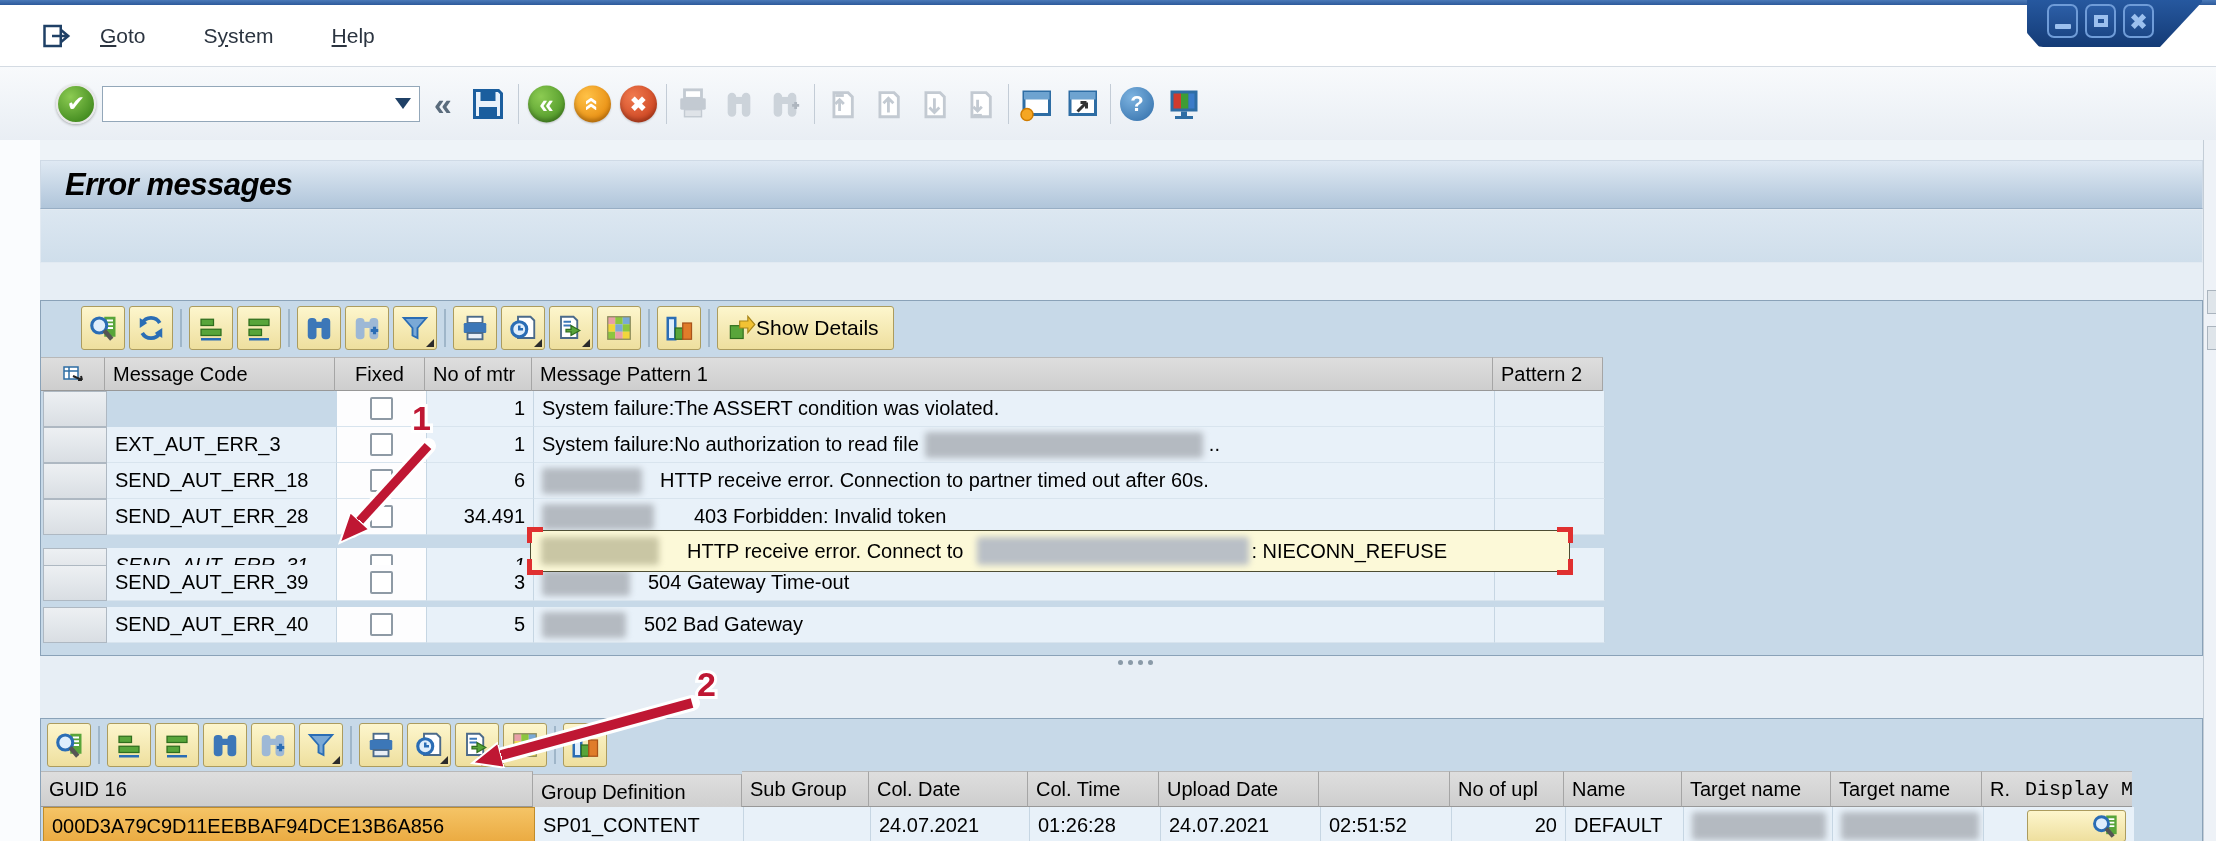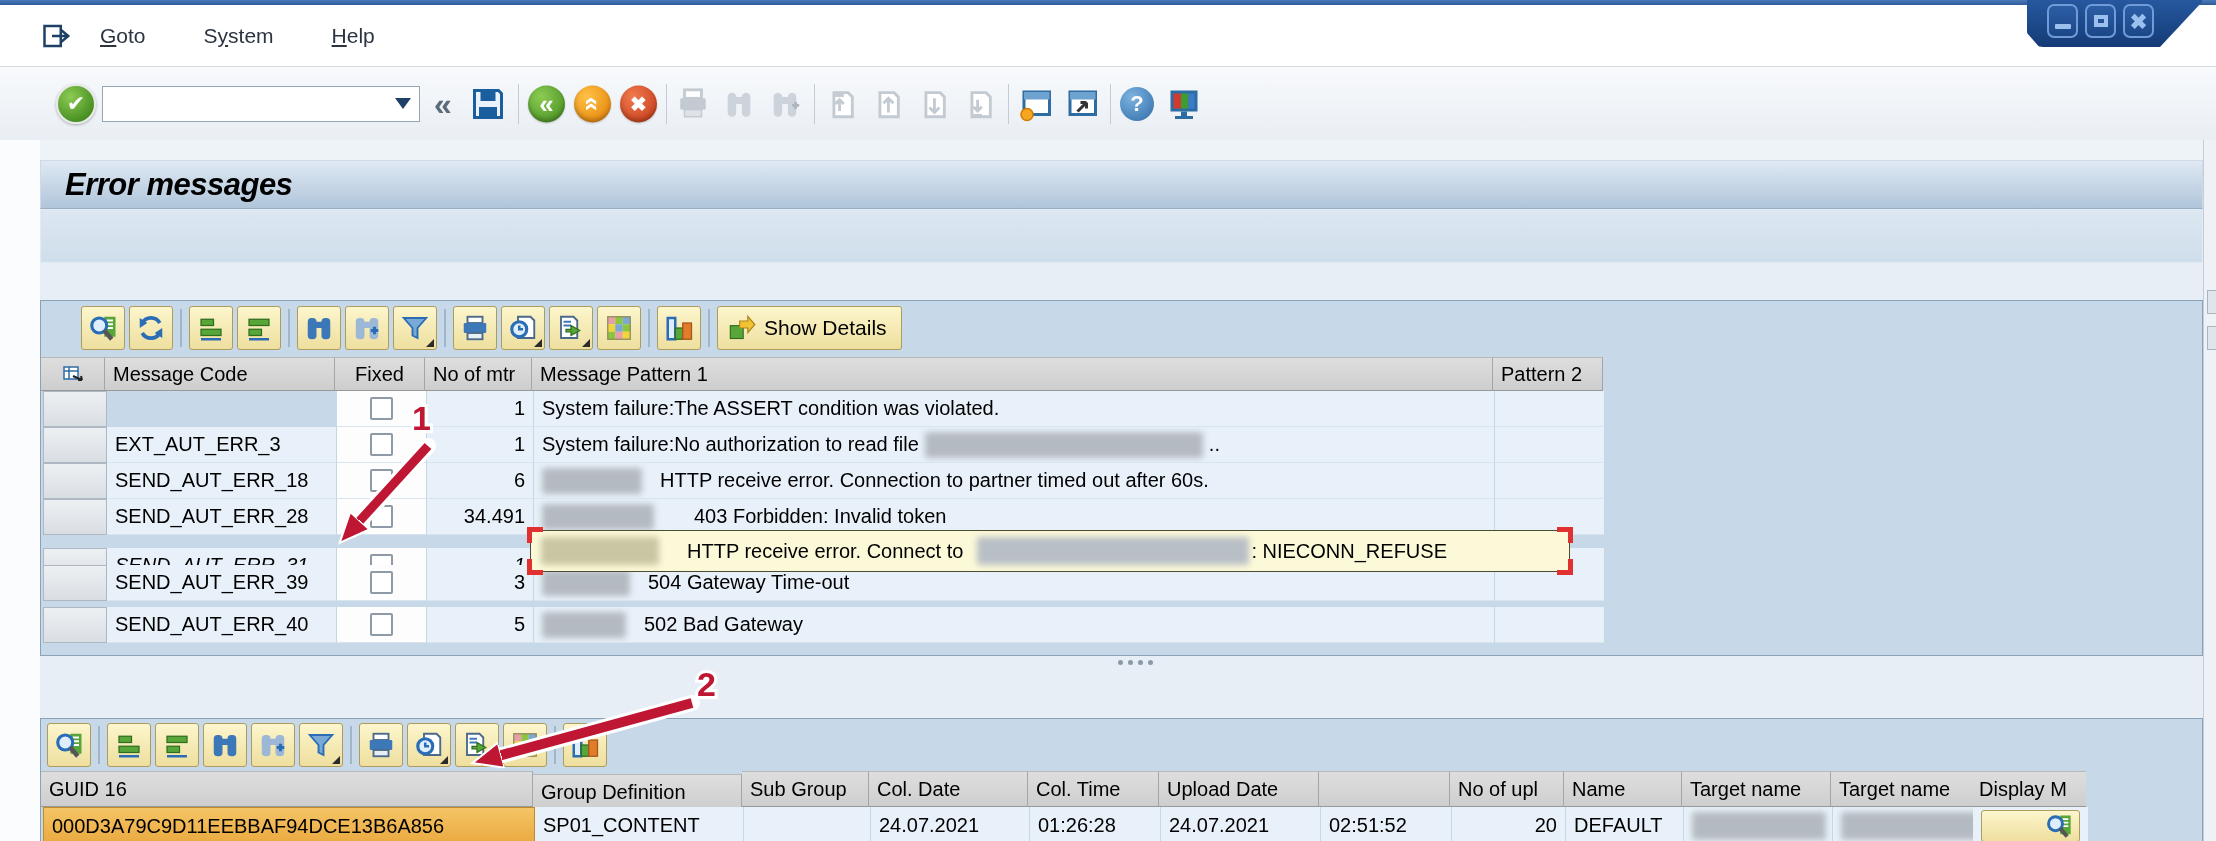--- a/index.html
+++ b/index.html
@@ -39,39 +39,39 @@
   .subpanel{position:absolute;left:40px;top:209px;width:2163px;height:54px;background:linear-gradient(#dce7f1,#cfdeeb);border:1px solid #e2eaf2;box-sizing:border-box;}
   .pagetitle{font-size:31px;font-weight:bold;font-style:italic;margin-left:24px;letter-spacing:-0.5px;}
   
   .grid{position:absolute;left:40px;width:2163px;background:#c7d9e8;border:1px solid #8aa2b8;box-sizing:border-box;}
   #grid1{top:300px;height:356px;}
   #grid2{top:686px;height:155px;border-bottom:none;margin-top:32px;}
   .alvbar{position:absolute;display:flex;align-items:center;gap:4px;}
   .btn-alv{width:44px;height:44px;box-sizing:border-box;background:linear-gradient(#fdf6cd,#eedf9e);border:1px solid #ac9c5e;border-radius:3px;display:flex;align-items:center;justify-content:center;position:relative;flex:0 0 auto;}
   .btn-alv .tri{position:absolute;right:2px;bottom:2px;width:0;height:0;border-left:8px solid transparent;border-bottom:8px solid #2b2b2b;}
   .alvsep{width:2px;height:38px;background:#9fb6c9;margin:0 3px;flex:0 0 auto;}
-  .btn-showdetails{height:44px;padding:0 14px 0 10px;box-sizing:border-box;background:linear-gradient(#fdf6cd,#eedf9e);border:1px solid #ac9c5e;border-radius:3px;display:flex;align-items:center;gap:8px;font-size:21px;}
+  .btn-showdetails{height:44px;padding:0 14px 0 10px;box-sizing:border-box;background:linear-gradient(#fdf6cd,#eedf9e);border:1px solid #ac9c5e;border-radius:3px;display:flex;align-items:center;gap:0;font-size:21px;}
   
   .hcell{position:absolute;height:34px;background:linear-gradient(#dedede,#cecece);border-right:1px solid #a5a5a5;border-top:1px solid #b8b8b8;border-bottom:1px solid #989898;box-sizing:border-box;font-size:20px;display:flex;align-items:center;padding:0 8px;white-space:nowrap;overflow:hidden;}
   .cell{position:absolute;height:100%;background:#e8f1f9;border-right:1px solid #c6d6e3;border-bottom:1px solid #d8e4ee;box-sizing:border-box;font-size:20px;display:flex;align-items:center;padding:0 8px;white-space:nowrap;overflow:hidden;}
   .row{position:absolute;left:2px;width:2159px;height:36px;}
   .selcell{background:linear-gradient(#edf0f3,#d9dee3);border:1px solid #aeb8c2;}
   .whitecell{background:#fdfdfe;justify-content:center;}
   .num{justify-content:flex-end;}
   .checkbox{width:19px;height:19px;background:#fff;border:2px solid #8e9aa5;border-radius:2px;}
   .blob{display:inline-block;height:26px;background:#b4bac1;border-radius:3px;filter:blur(3px);vertical-align:middle;flex:0 0 auto;}
   
   .cA{left:0;width:64px;}.cB{left:64px;width:230px;}.cC{left:294px;width:90px;}
   .cD{left:384px;width:107px;}.cE{left:491px;width:961px;}.cF{left:1452px;width:110px;}
   
   .k0{left:0;width:492px;}.k1{left:492px;width:209px;}.k2{left:701px;width:127px;}
   .k3{left:828px;width:159px;}.k4{left:987px;width:131px;}.k5{left:1118px;width:160px;}
   .k6{left:1278px;width:131px;}.k7{left:1409px;width:114px;}.k8{left:1523px;width:118px;}
   .k9{left:1641px;width:149px;}.k10{left:1790px;width:151px;}.k11{left:1941px;width:103px;}
-  .k12{left:1930px;width:115px;border-right:none;}
+  .k12{left:1976px;width:115px;border-right:none;font-family:Liberation Mono, monospace;}
   .g2row{position:absolute;left:2px;width:2159px;height:38px;top:88px;}
   .g2row .cell{height:38px;}
   .guidcell{background:linear-gradient(#f5c466,#eaa93f);border:1px solid #c08c2a;font-weight:normal;}
   .dispbtn{height:32px;width:100px;background:linear-gradient(#fdf6cd,#eedf9e);border:1px solid #ac9c5e;border-radius:3px;display:flex;align-items:center;justify-content:flex-end;padding:0 6px;box-sizing:border-box;}
   
   .tooltip{position:absolute;left:530px;top:530px;width:1040px;height:42px;background:#fcf9d8;border:1px solid #4d4d33;box-sizing:border-box;display:flex;align-items:center;padding:0 10px;font-size:20px;white-space:nowrap;z-index:5;}
   .tooltip .blob{background:#c9c6a4;}
   .tc{position:absolute;width:11px;height:11px;z-index:6;}
   .tc.tl{left:-4px;top:-4px;border-left:5px solid #e03030;border-top:5px solid #e03030;}
   .tc.tr{right:-4px;top:-4px;border-right:5px solid #e03030;border-top:5px solid #e03030;}

